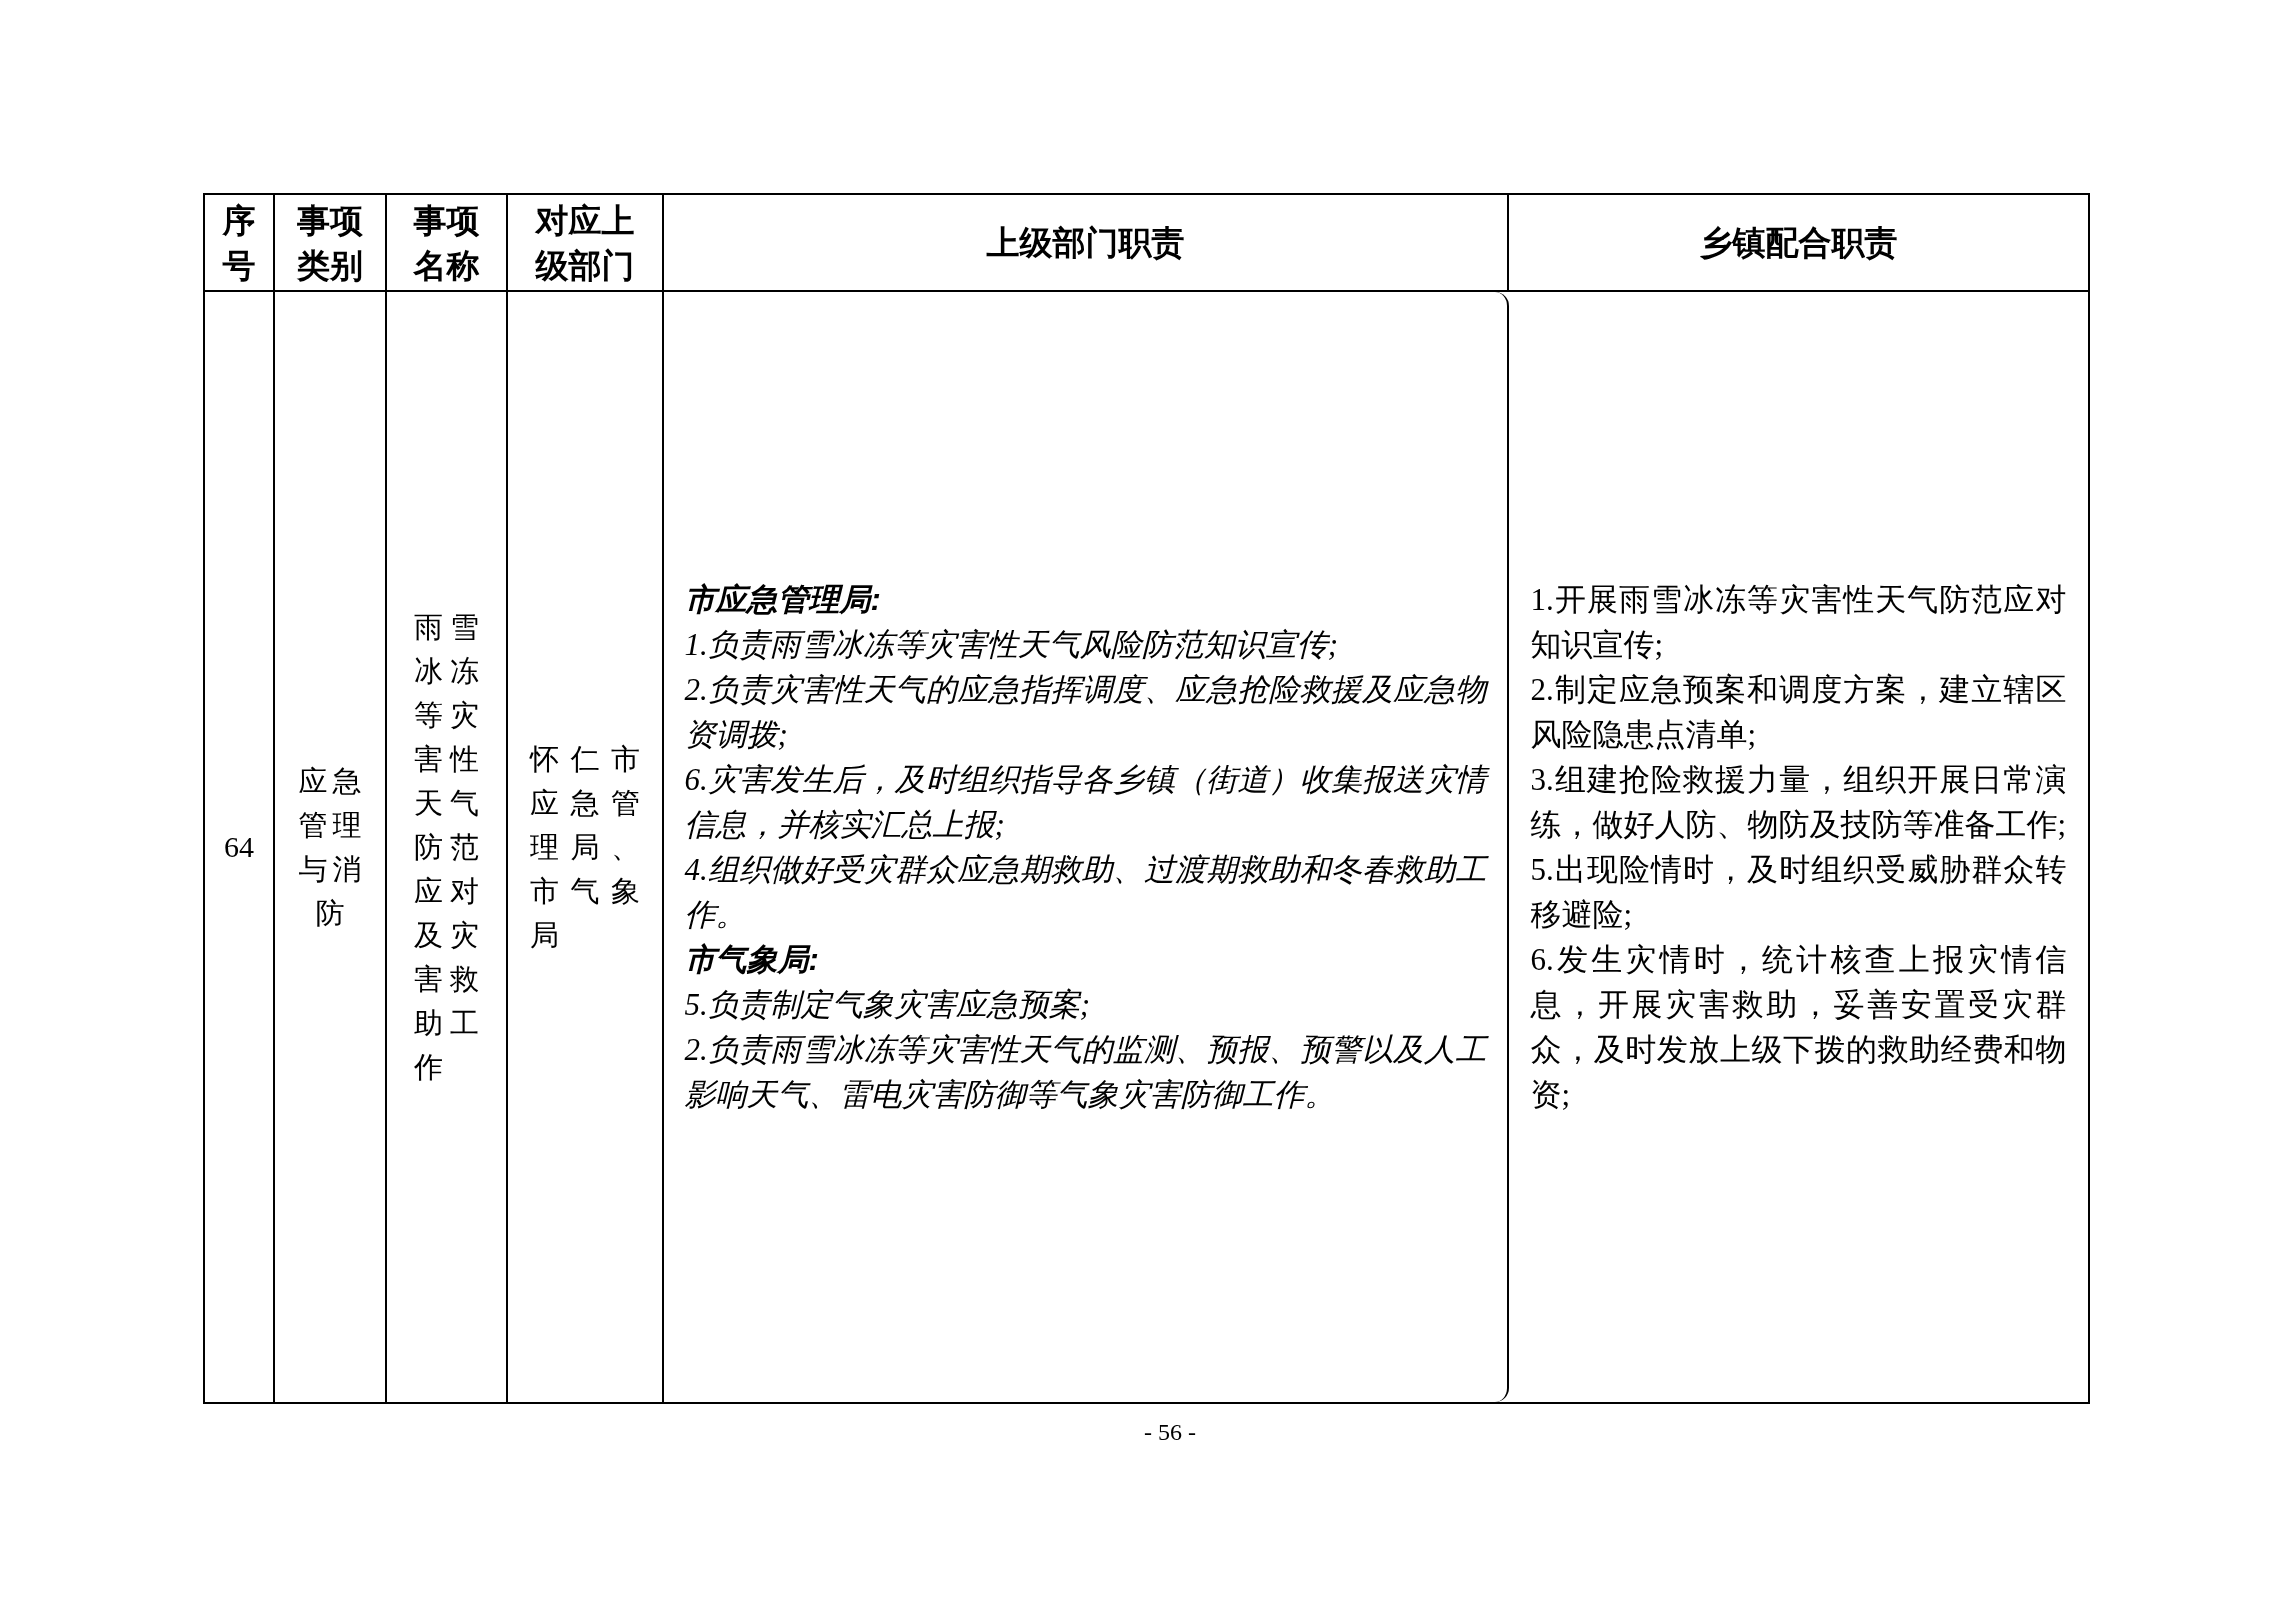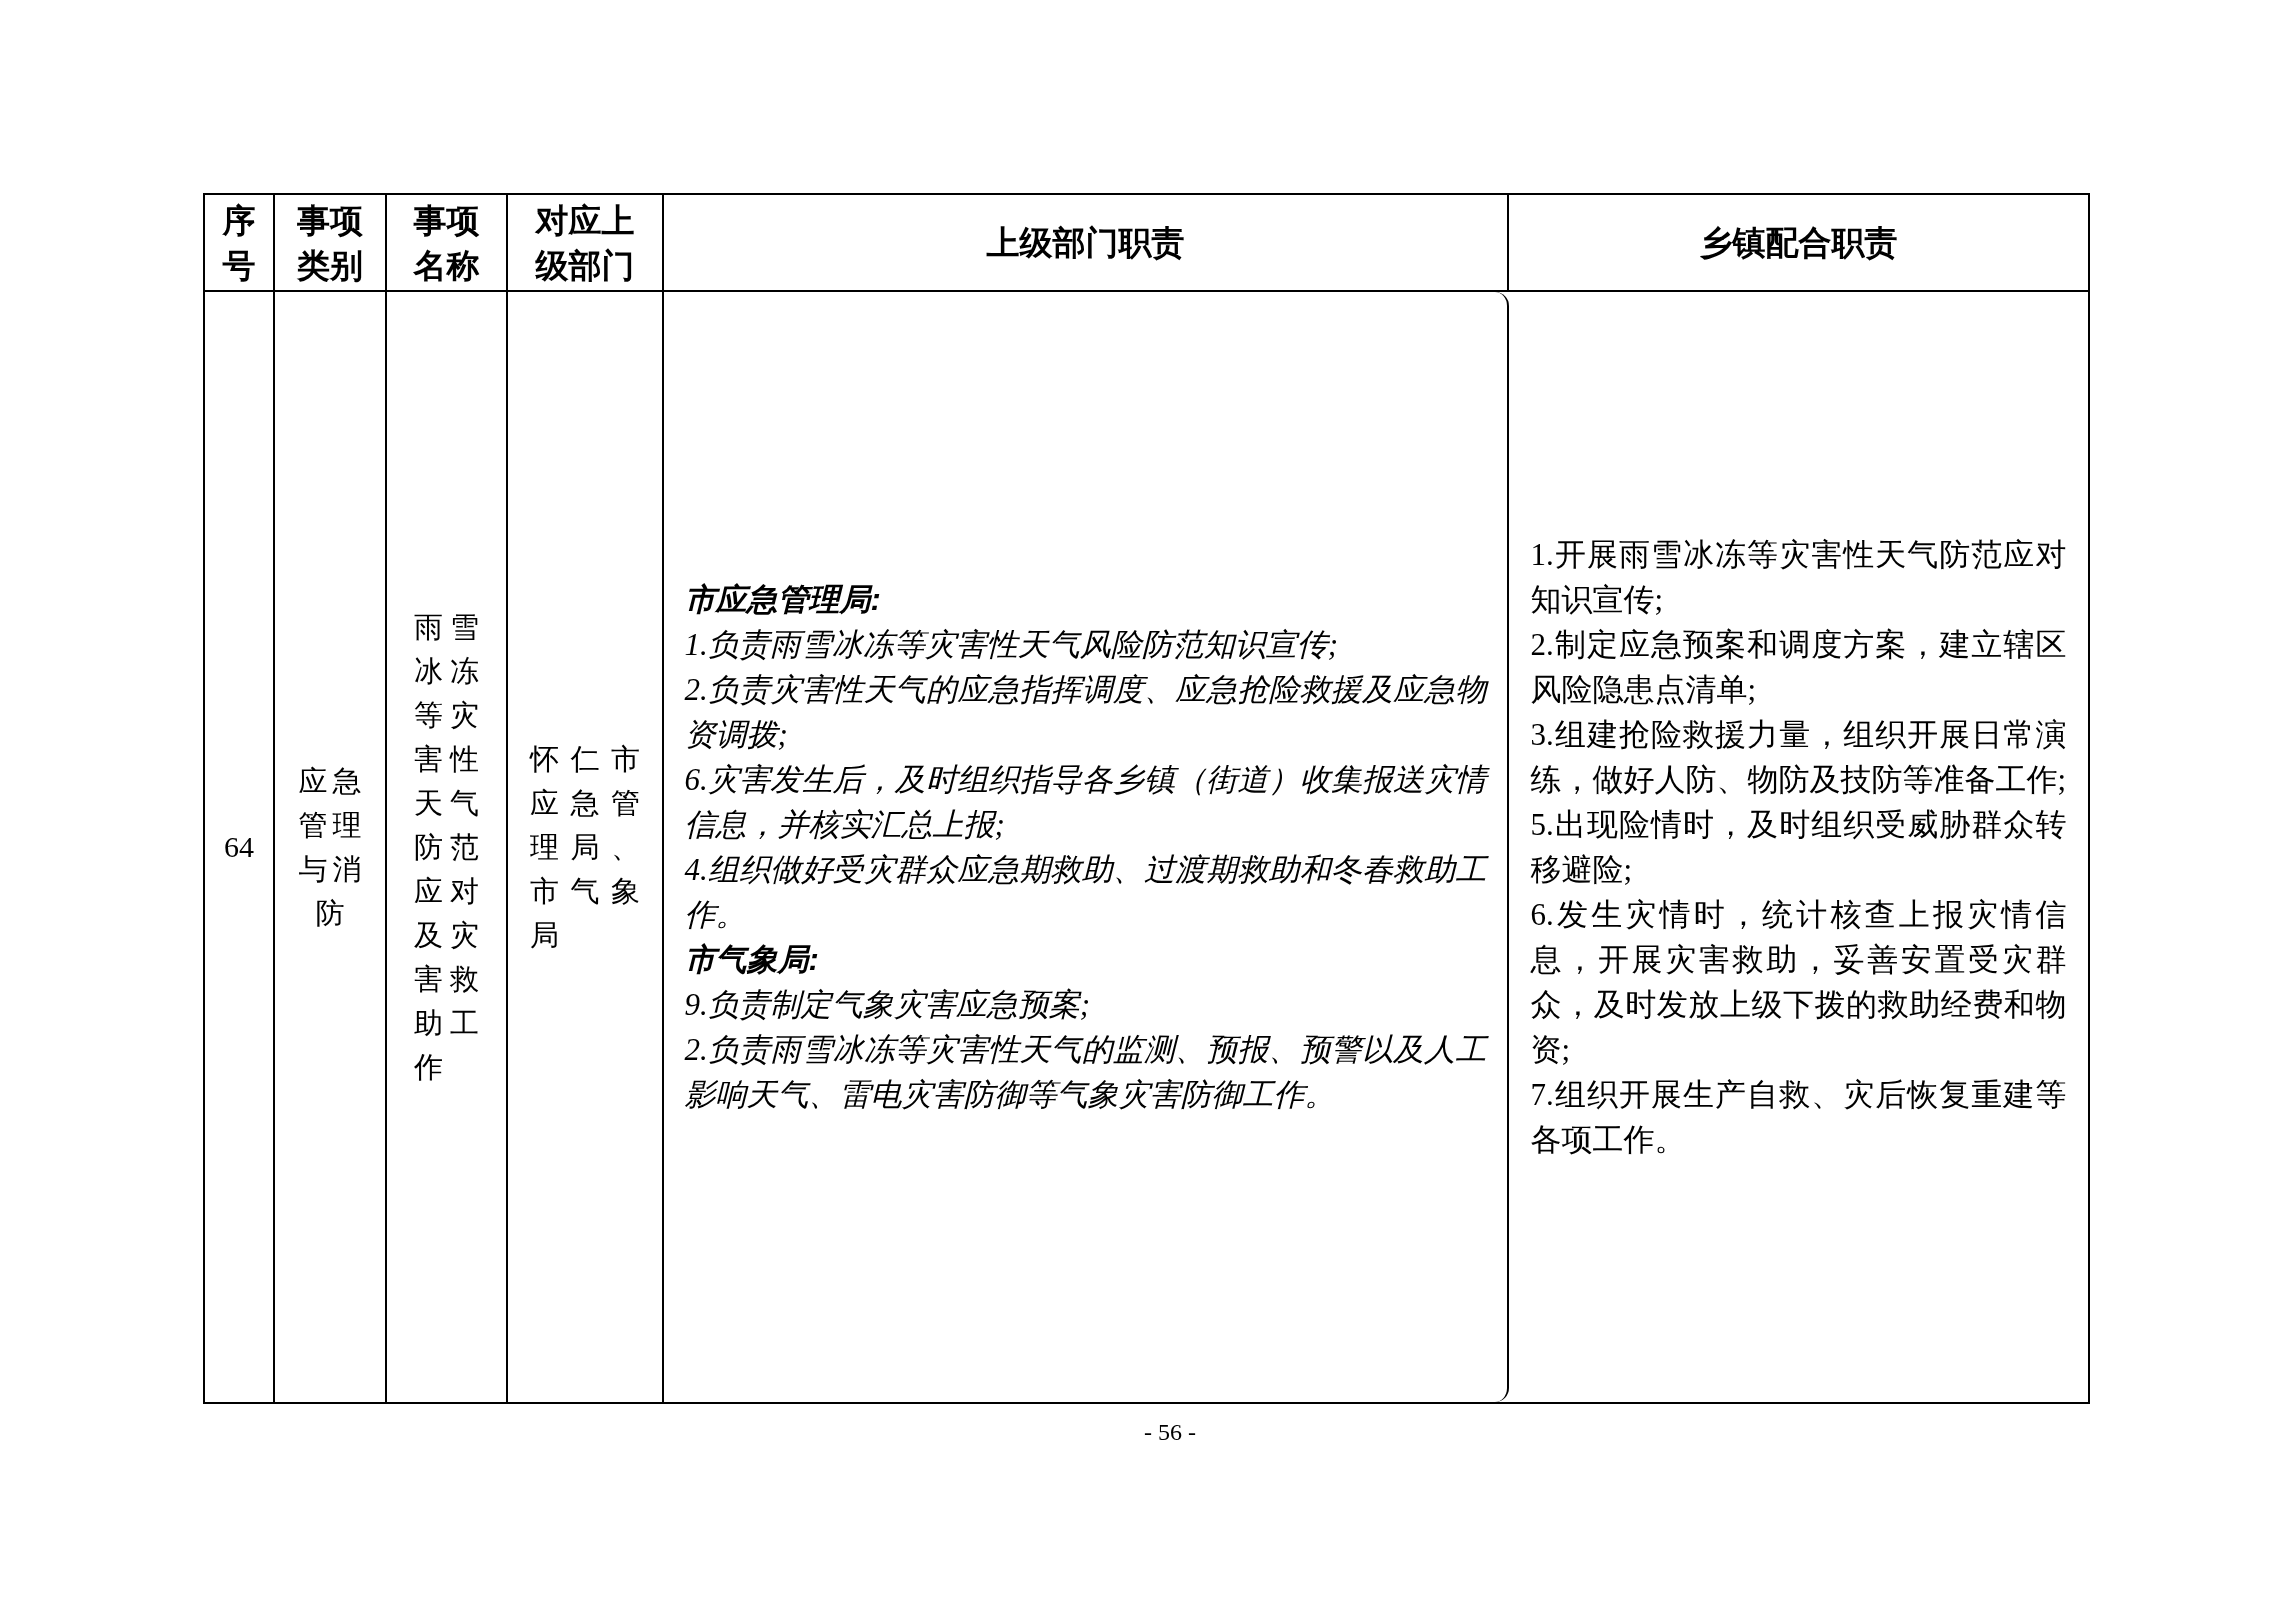--- a/index.html
+++ b/index.html
@@ -105,31 +105,30 @@
       <div class="wrap-narrow w-dept">怀仁市应急管理局、市气象局</div>
     </div>
 
     <div class="td td-duties td-superior">
         <p class="duty-heading">市应急管理局:</p>
         <p class="duty-item">1.负责雨雪冰冻等灾害性天气风险防范知识宣传;</p>
         <p class="duty-item">2.负责灾害性天气的应急指挥调度、应急抢险救援及应急物资调拨;</p>
         <p class="duty-item">6.灾害发生后，及时组织指导各乡镇（街道）收集报送灾情信息，并核实汇总上报;</p>
         <p class="duty-item">4.组织做好受灾群众应急期救助、过渡期救助和冬春救助工作。</p>
         <p class="duty-heading">市气象局:</p>
-        <p class="duty-item">9.负责制定气象灾害应急预案;</p>
+        <p class="duty-item">5.负责制定气象灾害应急预案;</p>
         <p class="duty-item">2.负责雨雪冰冻等灾害性天气的监测、预报、预警以及人工影响天气、雷电灾害防御等气象灾害防御工作。</p>
       </div>
 
     <div class="td td-duties td-township last">
         <p class="duty-item">1.开展雨雪冰冻等灾害性天气防范应对知识宣传;</p>
         <p class="duty-item">2.制定应急预案和调度方案，建立辖区风险隐患点清单;</p>
         <p class="duty-item">3.组建抢险救援力量，组织开展日常演练，做好人防、物防及技防等准备工作;</p>
         <p class="duty-item">5.出现险情时，及时组织受威胁群众转移避险;</p>
         <p class="duty-item">6.发生灾情时，统计核查上报灾情信息，开展灾害救助，妥善安置受灾群众，及时发放上级下拨的救助经费和物资;</p>
-        <p class="duty-item">7.组织开展生产自救、灾后恢复重建等各项工作。</p>
       </div>
 
   </div>
 
   <div class="page-number">- 56 -</div>
 
 </div>
 
 
 </body></html>

